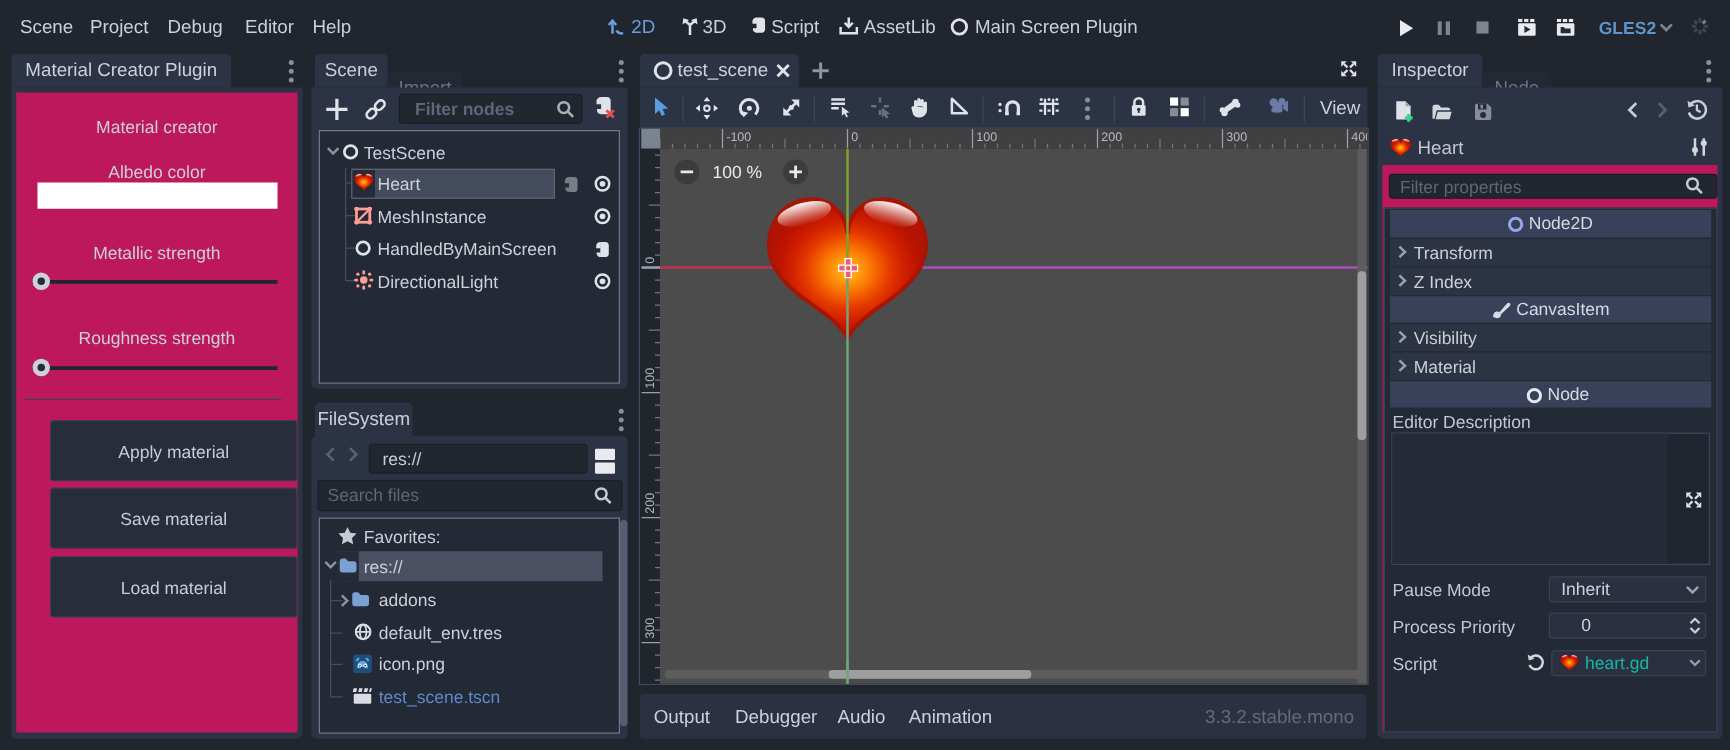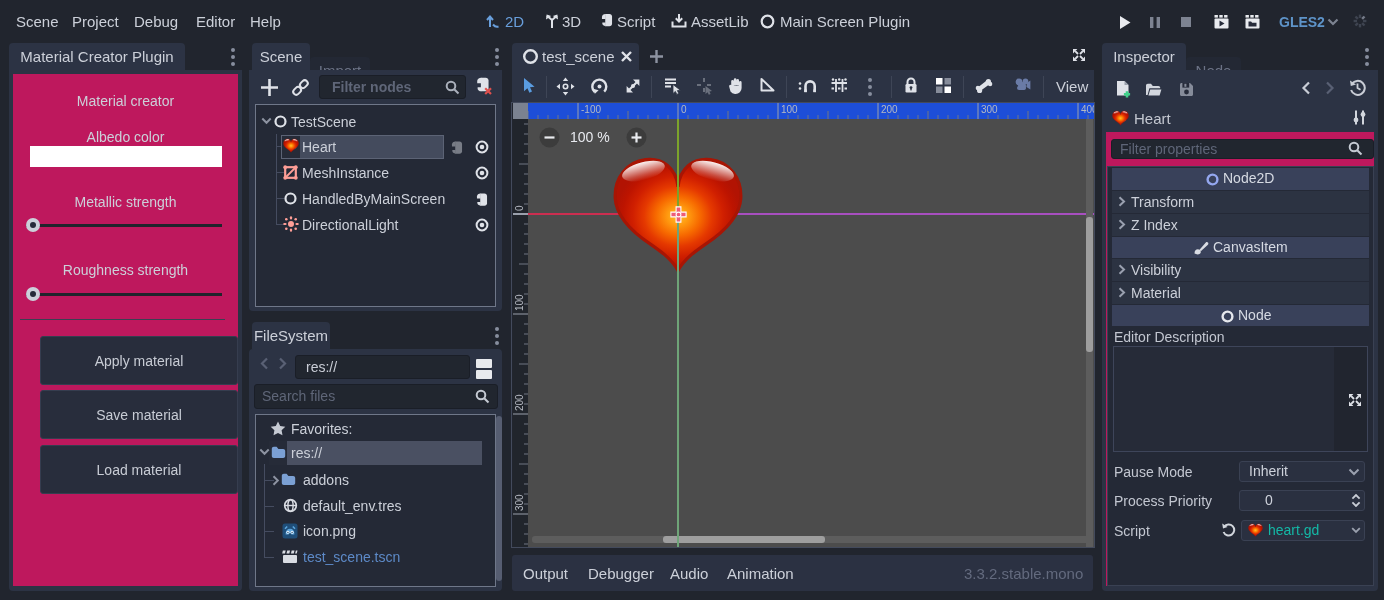--- a/index.html
+++ b/index.html
@@ -567,21 +567,21 @@
             <rect x="3" y="9" width="9" height="4" rx="2"></rect>
           </g>
         </svg>
       </div>
   <div class="sep" style="left:531px;top:6px;"></div>
   <div class="a" style="left:544px;top:7px;line-height:20px;font-size:15px;">View</div>
 </div>
 
 <div class="a" style="left:511px;top:102px;width:584px;height:446px;border:1px solid #434a5c;box-sizing:border-box;"></div>
 <div class="a" id="cornerbox" style="left:513px;top:103px;width:15px;height:16px;background:#7b8290;"></div>
-<div class="a" id="hruler" style="left:528px;top:103px;width:566px;height:16px;background:#1d4ed8;overflow:hidden;">
+<div class="a" id="hruler" style="left:528px;top:103px;width:566px;height:16px;background:#404040;overflow:hidden;">
       <svg width="566" height="16" viewBox="0 0 566 16">
         <line x1="0" y1="8" x2="0" y2="16" stroke="#707682" stroke-width="1"></line>
         <line x1="10" y1="12" x2="10" y2="16" stroke="#707682" stroke-width="1"></line>
         <line x1="20" y1="12" x2="20" y2="16" stroke="#707682" stroke-width="1"></line>
         <line x1="30" y1="12" x2="30" y2="16" stroke="#707682" stroke-width="1"></line>
         <line x1="40" y1="12" x2="40" y2="16" stroke="#707682" stroke-width="1"></line>
         <line x1="50" y1="0" x2="50" y2="16" stroke="#9aa0ab" stroke-width="1"></line>
         <line x1="60" y1="12" x2="60" y2="16" stroke="#707682" stroke-width="1"></line>
         <line x1="70" y1="12" x2="70" y2="16" stroke="#707682" stroke-width="1"></line>
         <line x1="80" y1="12" x2="80" y2="16" stroke="#707682" stroke-width="1"></line>

